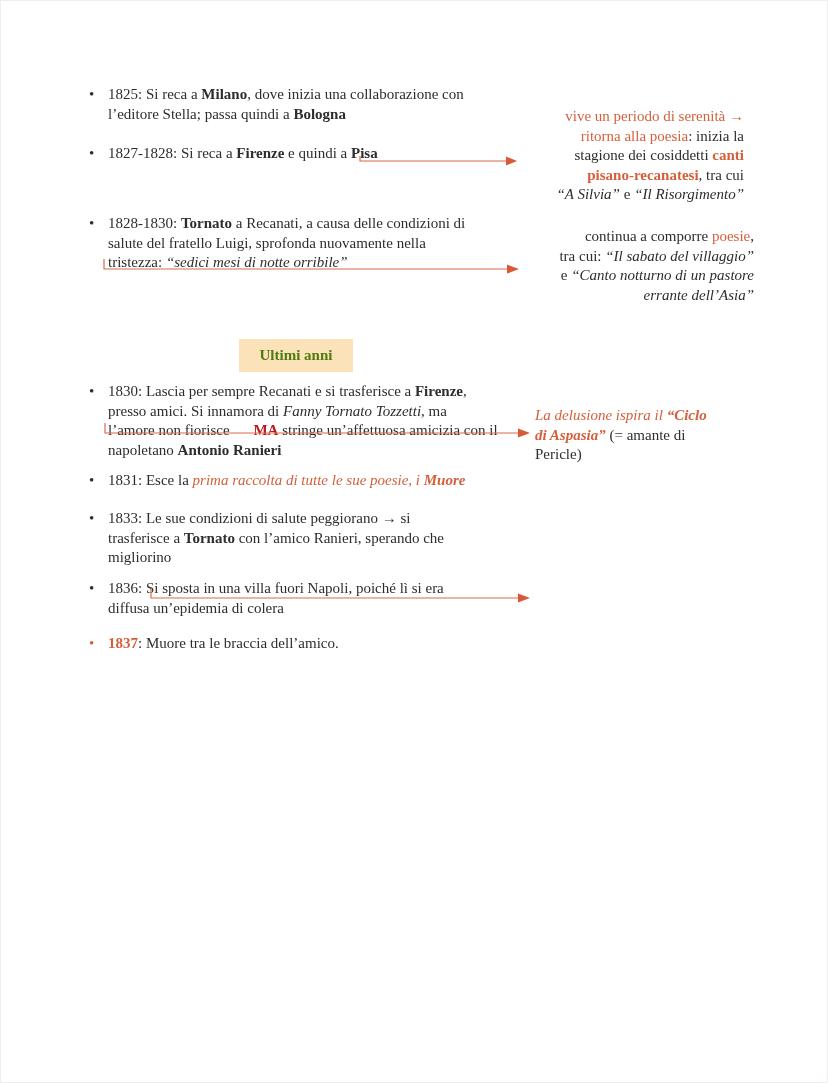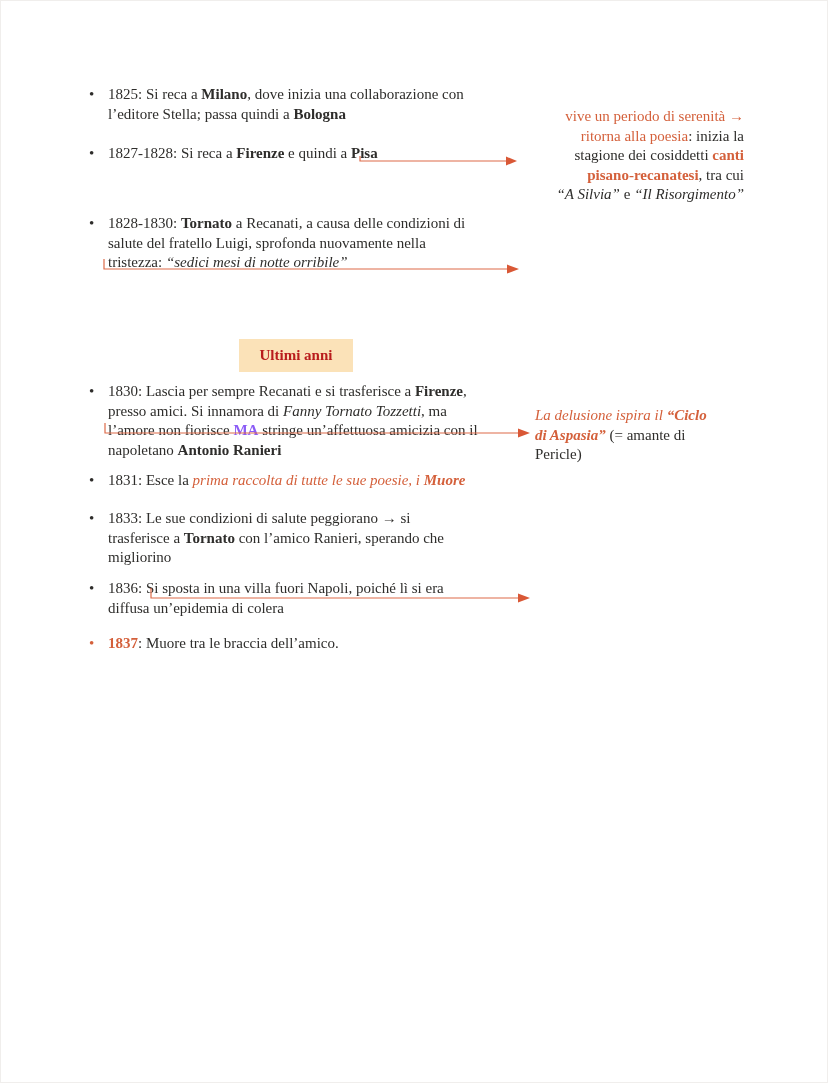--- a/index.html
+++ b/index.html
@@ -16,26 +16,26 @@
   }
   .bullet{position:absolute;left:88px;display:flex;}
   .dot{width:19px;flex:none;}
   .dot.odot{color:#d4603b;}
   .btext{white-space:pre-wrap;}
   .ann{position:absolute;white-space:pre-wrap;}
   .center{text-align:right;}
   .b{font-weight:700;}
   .i{font-style:italic;}
   .o{color:#d4603b;}
-  .r{color:#8b5cf6;}
+  .r{color:#b91c1c;margin-left:20px;}
   .heading{
     position:absolute;left:238px;top:338px;width:114px;height:33px;
     background:#fbe2b8;
     display:flex;align-items:center;justify-content:center;
-    font-weight:700;color:#b91c1c;
+    font-weight:700;color:#4d7c0f;
   }
   .arrow{position:absolute;}
   .arrow path{stroke:#dd6b49;stroke-width:1.2;fill:none;}
   .arrow polygon{fill:#d95836;stroke:none;}
 </style>
 </head>
 <body>
 
 <div class="page">
 
@@ -88,20 +88,24 @@
   <div class="bullet" style="top:633px">
     <span class="dot odot">•</span>
     <div class="btext"><span class="o b">1837</span><span>: Muore tra le braccia dell’amico.</span></div>
   </div>
 
   <div class="ann center" style="left:503px;top:106px;width:240px"><span class="o">vive un periodo di serenità →
 </span><span class="o">ritorna alla poesia</span><span>: inizia la
 stagione dei cosiddetti </span><span class="o b">canti
 pisano-recanatesi</span><span>, tra cui
 </span><span class="i">“A Silvia”</span><span> e </span><span class="i">“Il Risorgimento”</span></div>
+  <div class="ann center" style="left:498px;top:226px;width:255px"><span>continua a comporre </span><span class="o">poesie</span><span>,
+tra cui: </span><span class="i">“Il sabato del villaggio”</span><span>
+e </span><span class="i">“Canto notturno di un pastore
+errante dell’Asia”</span></div>
   <div class="ann" style="left:534px;top:405px;width:200px"><span class="o i">La delusione ispira il </span><span class="o b i">“Ciclo
 di Aspasia”</span><span> (= amante di
 Pericle)</span></div>
 
   <svg class="arrow" style="left:358px;top:150px" width="160" height="18">
     <path d="M1,5 L1,10 L147,10"></path>
     <polygon points="147,5.5 158,10 147,14.5"></polygon>
   </svg>
 
   <svg class="arrow" style="left:102px;top:256px" width="418" height="18">

